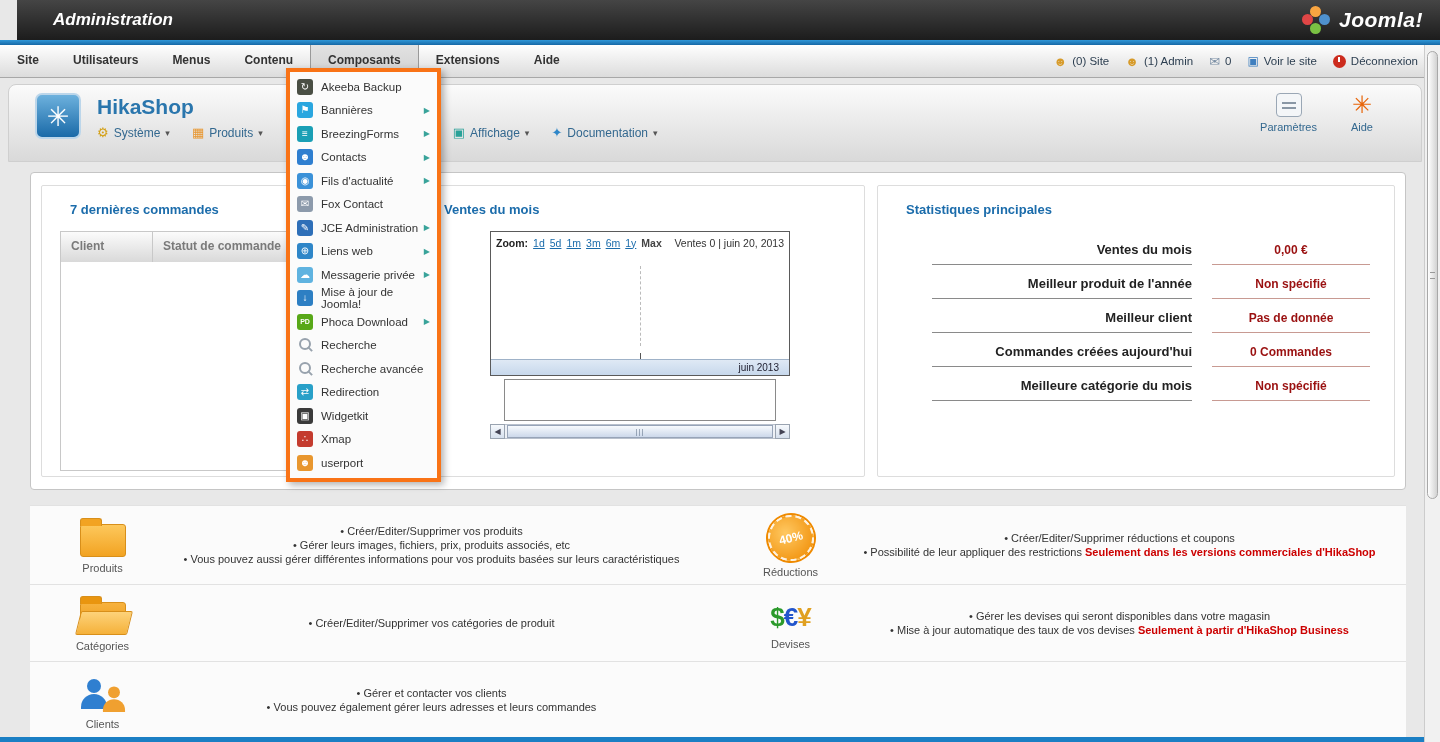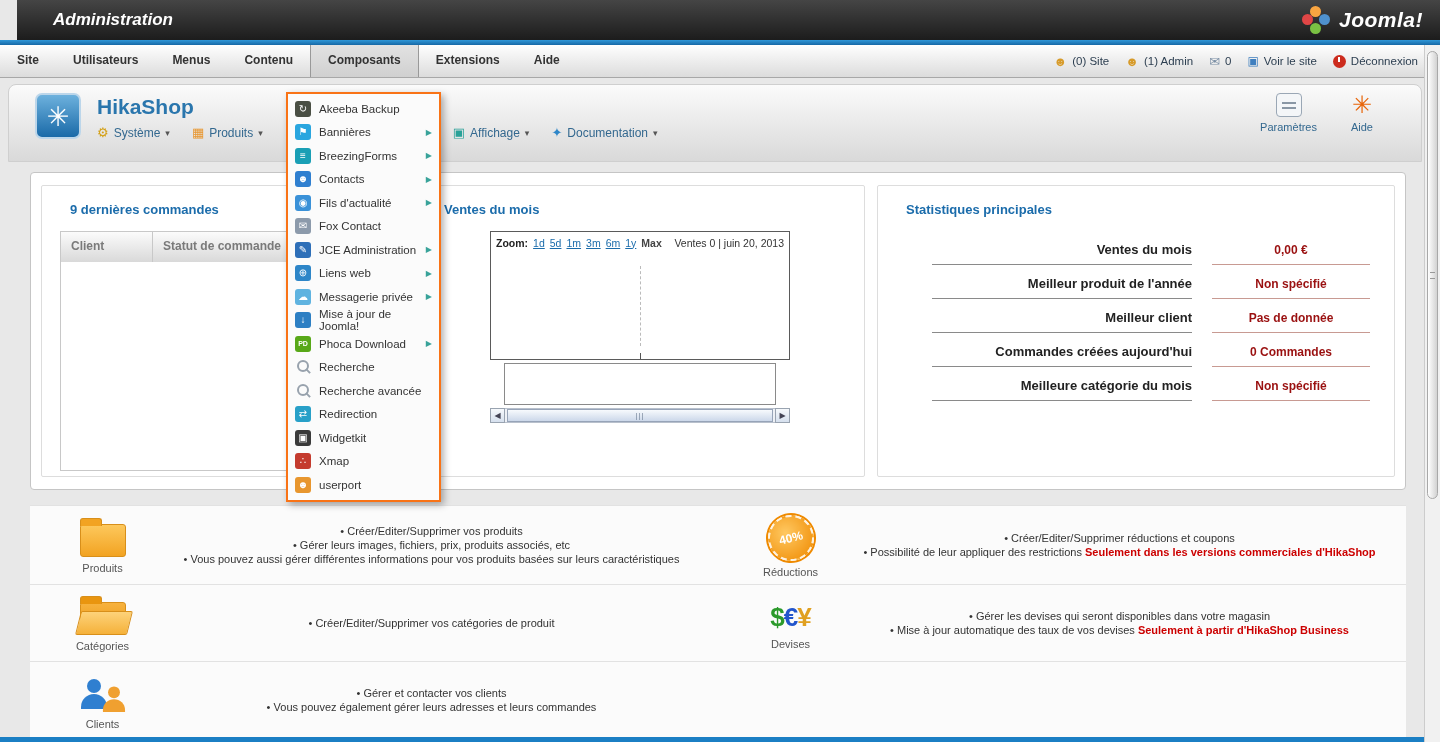--- a/index.html
+++ b/index.html
@@ -149,22 +149,22 @@
   .fi-clients .p-blue { background:#2f7fd0; left:4px; bottom:4px; }
   .fi-clients .p-orange { background:#f0a030; right:2px; bottom:0; transform:scale(0.85); }
   .fi-plugin { width:36px; height:28px; background:linear-gradient(#ffc056,#ee9416); border-radius:4px;
     position:relative; margin-top:12px; }
   .fi-plugin::before { content:""; position:absolute; top:-8px; left:12px; width:12px; height:12px;
     border-radius:50%; background:#f6a82d; }
   .fi-plugin::after { content:""; position:absolute; left:-8px; top:8px; width:12px; height:12px;
     border-radius:50%; background:#f6a82d; }
 
   
-  .dropdown { position:absolute; left:286px; top:92px; width:155px; background:#fbfbfb;
-    border:2px solid #f97316; box-shadow:3px 3px 7px rgba(0,0,0,0.3); z-index:60; padding:3px 0; }
+  .dropdown { position:absolute; left:286px; top:68px; width:155px; background:#fbfbfb;
+    border:4px solid #f97316; box-shadow:3px 3px 7px rgba(0,0,0,0.3); z-index:60; padding:3px 0; }
   .dd-item { display:flex; align-items:center; height:23.5px; padding:0 7px; font-size:11.5px; color:#333; cursor:pointer; }
   .dd-ico { width:16px; height:16px; border-radius:3px; margin-right:8px; flex:0 0 16px;
     color:#fff; font-size:10px; line-height:16px; text-align:center; position:relative; }
   .dd-arrow { margin-left:auto; font-size:8px; color:#39a39a; }
   .i-akeeba { background:#4a4f44; } .i-akeeba::before { content:"↻"; }
   .i-banners { background:#2aa6df; } .i-banners::before { content:"⚑"; }
   .i-breezing { background:#1a9fb5; } .i-breezing::before { content:"≡"; }
   .i-contacts { background:#2f7fd0; } .i-contacts::before { content:"☻"; }
   .i-news { background:#3a91d8; } .i-news::before { content:"◉"; }
   .i-fox { background:#8c9aab; } .i-fox::before { content:"✉"; }
@@ -276,21 +276,21 @@
     </div>
     <div class="hk-action">
       <span class="help-ico">✳</span>
       <span class="lbl">Aide</span>
     </div>
   </div>
 </div>
 
 <div class="dashboard">
   <div class="panel panel-orders">
-    <div class="panel-title">9 dernières commandes</div>
+    <div class="panel-title">7 dernières commandes</div>
     <div class="orders-table">
       <div class="orders-head">
         <div class="oh-cell oh-client">Client</div>
         <div class="oh-cell oh-status">Statut de commande</div>
       </div>
       <div class="orders-body"></div>
     </div>
   </div>
 
   <div class="panel panel-sales">
@@ -302,20 +302,21 @@
           <span class="zoom-opt">1d</span>
           <span class="zoom-opt">5d</span>
           <span class="zoom-opt">1m</span>
           <span class="zoom-opt">3m</span>
           <span class="zoom-opt">6m</span>
           <span class="zoom-opt">1y</span>
           <span class="zoom-opt max">Max</span>
           <span class="zoom-info">Ventes 0 | juin 20, 2013</span>
         </div>
         <div class="plot"></div>
+        <div class="x-band">juin 2013</div>
       </div>
       <div class="navigator"></div>
       <div class="hscroll">
         <div class="sb-btn">◀</div>
         <div class="sb-track">
           <div class="sb-thumb">|||</div>
         </div>
         <div class="sb-btn">▶</div>
       </div>
     </div>

